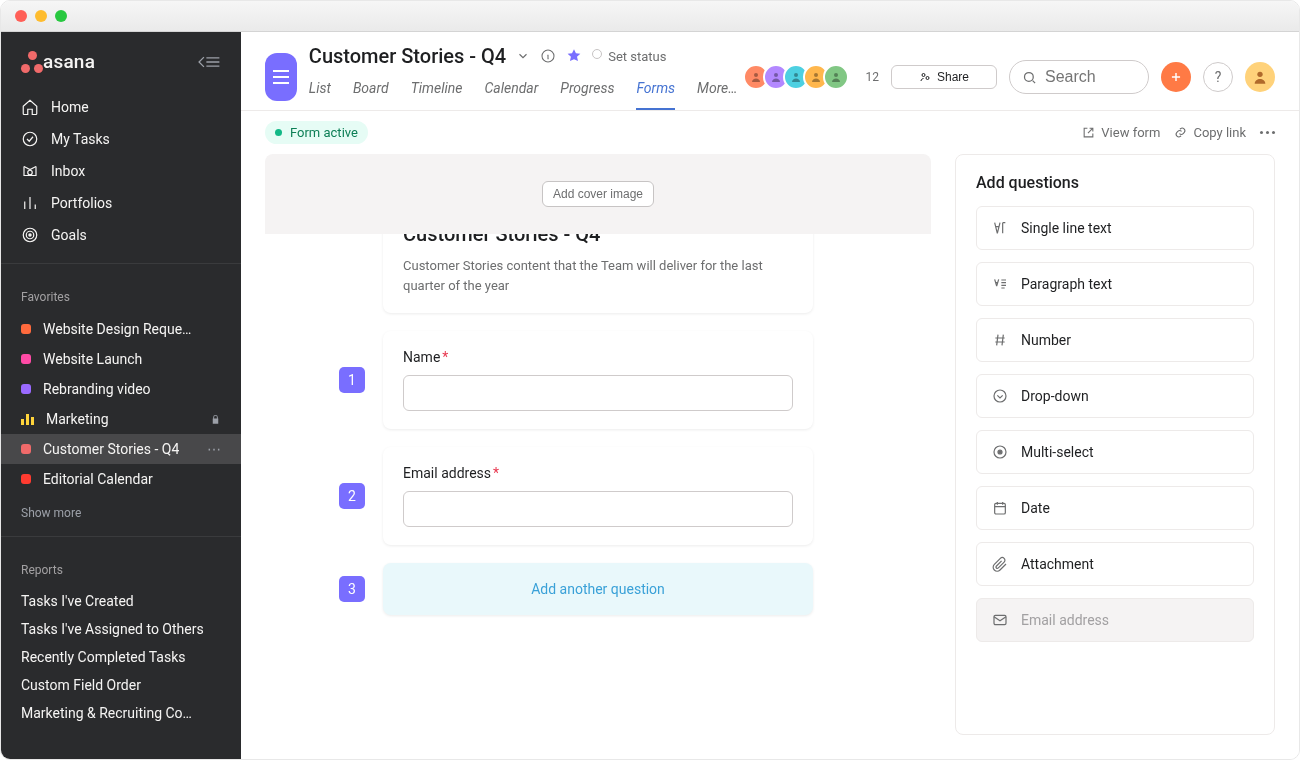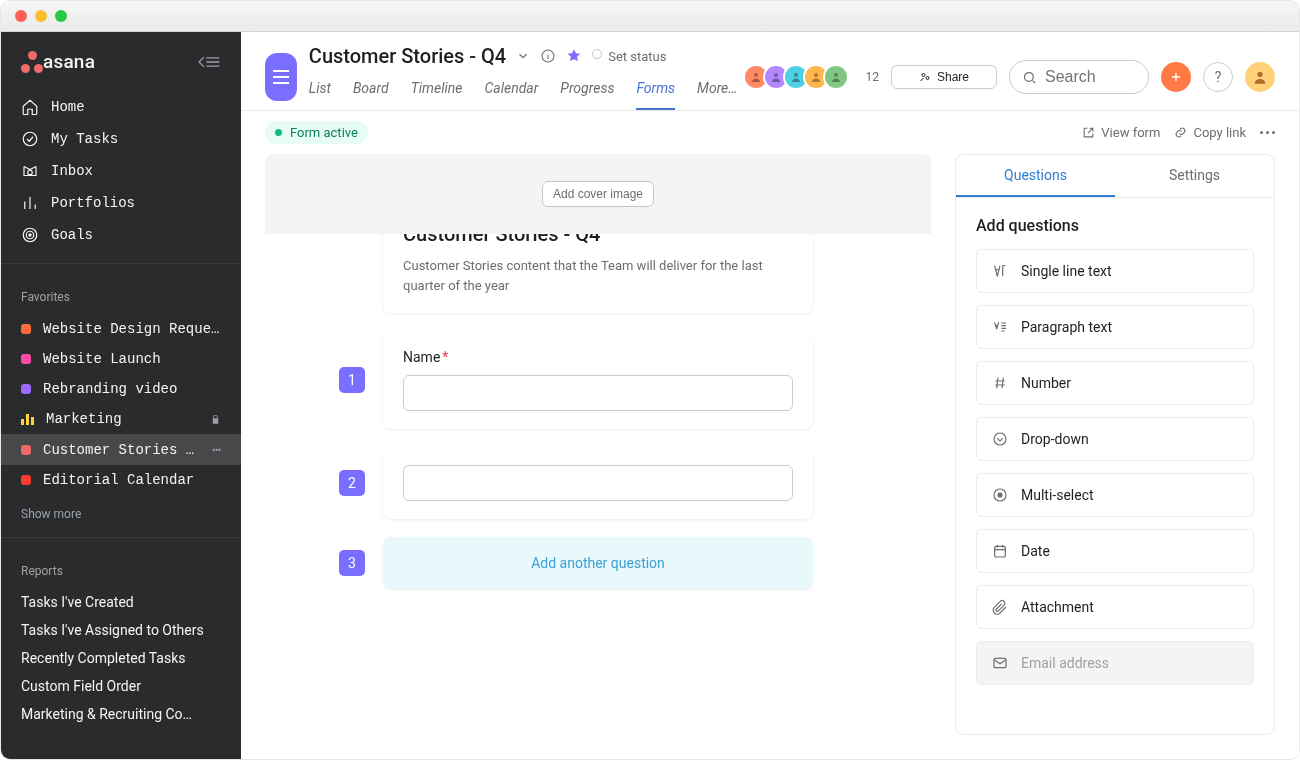--- a/index.html
+++ b/index.html
@@ -15,21 +15,21 @@
 .sb-top { display: flex; align-items: center; justify-content: space-between; padding: 18px 20px 14px; }
 .logo { display: flex; align-items: center; }
 .logo-dots { position: relative; width: 22px; height: 22px; }
 .logo-dots span { position: absolute; width: 9px; height: 9px; border-radius: 50%; background: #f06a6a; }
 .logo-dots span:nth-child(1){ left:7px; top:0;}
 .logo-dots span:nth-child(2){ left:0; bottom:0;}
 .logo-dots span:nth-child(3){ right:0; bottom:0;}
 .logo-text { font-size: 19px; font-weight: 500; letter-spacing: .2px; }
 .collapse-btn { color: #9ca0a8; display: flex; align-items: center; gap: 2px; }
 .sb-section { padding: 4px 0; }
-.sb-item { display: flex; align-items: center; gap: 12px; padding: 7px 20px; cursor: pointer; color: #f5f4f3; white-space: nowrap; overflow: hidden; text-overflow: ellipsis; font-family: Liberation Mono, monospace; }
+.sb-item { display: flex; align-items: center; gap: 12px; padding: 7px 20px; cursor: pointer; color: #f5f4f3; white-space: nowrap; overflow: hidden; text-overflow: ellipsis; }
 .sb-item.active { background: rgba(255,255,255,.14); }
 .sb-icon { width: 18px; height: 18px; display: inline-flex; align-items: center; justify-content: center; flex: none; }
 .sb-label-title { padding: 18px 20px 6px; font-size: 12px; color: #a2a0a2; }
 .sb-divider { height: 1px; background: rgba(255,255,255,.08); margin: 8px 0; }
 .sb-proj-dot { width: 10px; height: 10px; border-radius: 3px; flex: none; }
 .sb-proj-bars { display: inline-flex; gap: 2px; align-items: flex-end; height: 12px; }
 .sb-proj-bars span { width: 3px; background: currentColor; }
 .sb-item .tail { margin-left: auto; color: #9ca0a8; display:flex; gap:6px; align-items:center; }
 .sb-plain { padding: 6px 20px; cursor: pointer; color: #f5f4f3; white-space: nowrap; overflow: hidden; text-overflow: ellipsis; }
 .sb-showmore { padding: 8px 20px; color: #9ca0a8; font-size: 12px; cursor:pointer; }
@@ -365,36 +365,32 @@
             <h2>Customer Stories - Q4</h2>
             <p>Customer Stories content that the Team will deliver for the last quarter of the year</p>
           </div>
           <div id="questions">
               <div class="q-wrap">
                 <div class="q-num">1</div>
                 <div class="q-card"><div class="q-label">Name<span class="req">*</span></div><input class="q-input" style=""></div>
               </div>
               <div class="q-wrap">
                 <div class="q-num">2</div>
-                <div class="q-card"><input class="q-input" style=""></div>
+                <div class="q-card"><div class="q-label">Email address<span class="req">*</span></div><input class="q-input" style=""></div>
               </div>
             </div>
           <div class="q-wrap">
             <div class="q-num">3</div>
             <div class="add-card">
               <span>Add another question</span>
             </div>
           </div>
         </div>
 
         <aside class="panel">
-          <div class="panel-tabs" id="ptabs">
-              <div class="ptab active">Questions</div>
-              <div class="ptab">Settings</div>
-            </div>
           <div class="panel-body">
             <h3>Add questions</h3>
             <div id="qtypes">
                 <div class="qtype">
                   <span class="qicon">
                     <svg width="16" height="16" viewBox="0 0 24 24" fill="none" stroke="currentColor" stroke-width="1.8">
                       <path d="M4 4l4 16M12 4l-4 16M5 10h6M16 4h4M16 4v16"></path>
                     </svg>
                   </span>
                   <span>Single line text</span>

